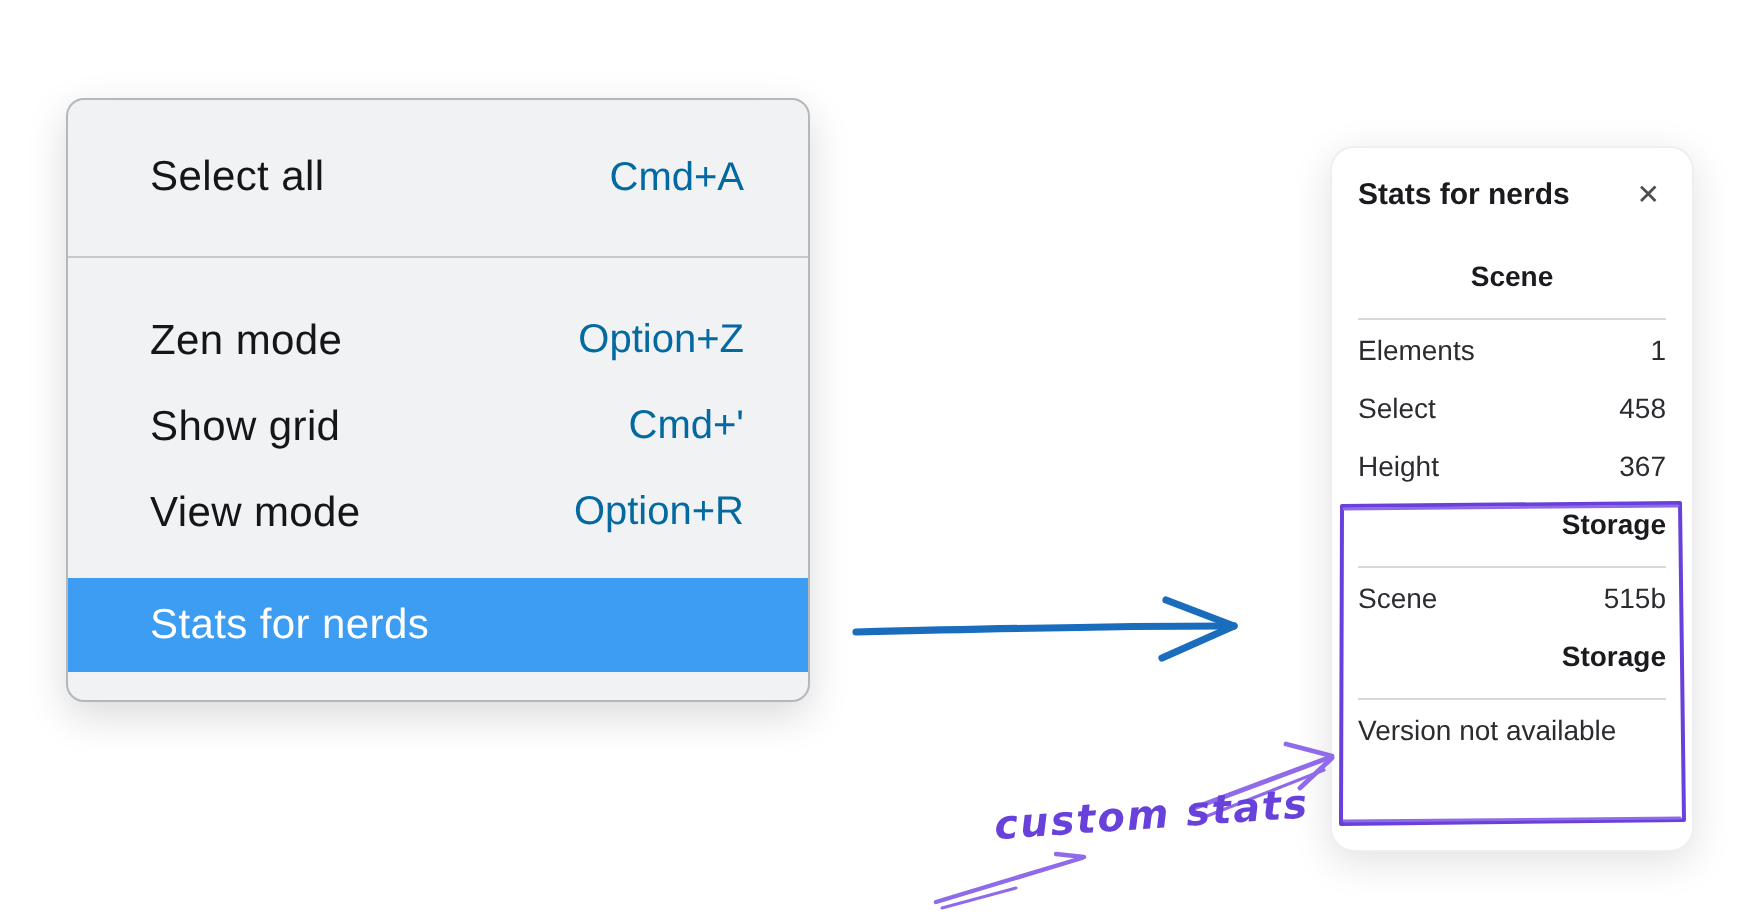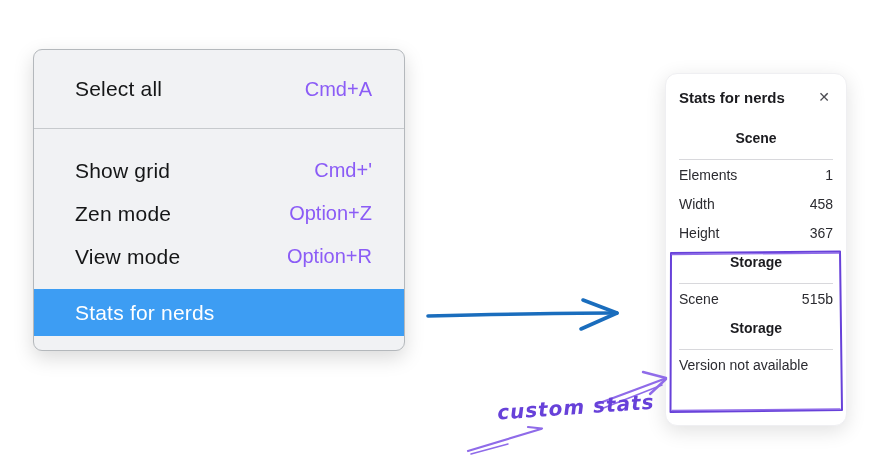--- a/index.html
+++ b/index.html
@@ -19,41 +19,41 @@
     background:#f1f2f4;border:1px solid #b4b8bc;border-radius:9px;
     box-shadow:0 7px 20px rgba(0,0,0,.15);
     overflow:hidden;
   }
   .menu-row{
     display:flex;align-items:center;justify-content:space-between;
     height:43px;padding:0 32px 0 41px;cursor:default;
   }
   .menu-row.first{height:78px;}
   .menu-label{font-size:21px;color:#151617;letter-spacing:.2px;}
-  .menu-shortcut{font-size:20px;color:#8b5cf6;}
+  .menu-shortcut{font-size:20px;color:#0369a1;}
   .menu-divider{height:0;border-top:1px solid #c7cacd;}
   .menu-group2{padding-top:20px;}
   .menu-row.highlighted{
     height:47px;margin-top:11px;background:var(--highlight-blue);
   }
   .menu-row.highlighted .menu-label{color:#ffffff;}
   .menu-row.highlighted .menu-shortcut{color:rgba(255,255,255,.72);}
 
   
   .panel{
     position:absolute;left:665px;top:73px;width:182px;height:353px;
     background:#ffffff;border:1px solid #efeff2;border-radius:12px;
     box-shadow:0 5px 20px rgba(0,0,0,.12);
     padding:13px 13px 0 13px;color:#2b2b30;
   }
   .panel-header{display:flex;align-items:center;justify-content:space-between;height:20px;}
   .panel-title{font-size:15px;font-weight:bold;color:#1b1b1f;}
   .panel-close{font-size:14px;color:#4c4c52;cursor:pointer;line-height:1;padding:2px 3px;}
   .section-heading{margin-top:23px;height:20px;text-align:center;font-weight:bold;font-size:14px;color:#1b1b1f;}
-  .section-heading.tight{margin-top:7px;}
+  .section-heading.tight{margin-top:7px;text-align:right;}
   .panel-hr{border:none;border-top:1px solid #d8d8dc;margin-top:9px;}
   .stat-row{display:flex;align-items:center;justify-content:space-between;height:29px;font-size:14px;}
   .stat-label{color:#2b2b30;}
   .stat-value{color:#2b2b30;}
   .panel-note{font-size:14px;height:29px;display:flex;align-items:center;}
 
   
   .overlay{position:absolute;left:0;top:0;width:873px;height:461px;pointer-events:none;}
   .custom-stats-label{
     position:absolute;left:497px;top:395px;width:160px;
@@ -68,26 +68,26 @@
 <div class="canvas">
 
   <div class="menu">
     <div class="menu-row first">
       <span class="menu-label">Select all</span>
       <span class="menu-shortcut">Cmd+A</span>
     </div>
     <div class="menu-divider"></div>
     <div class="menu-group2">
       <div class="menu-row">
+        <span class="menu-label">Zen mode</span>
+        <span class="menu-shortcut">Option+Z</span>
+      </div>
+      <div class="menu-row">
         <span class="menu-label">Show grid</span>
         <span class="menu-shortcut">Cmd+'</span>
-      </div>
-      <div class="menu-row">
-        <span class="menu-label">Zen mode</span>
-        <span class="menu-shortcut">Option+Z</span>
       </div>
       <div class="menu-row">
         <span class="menu-label">View mode</span>
         <span class="menu-shortcut">Option+R</span>
       </div>
       <div class="menu-row highlighted">
         <span class="menu-label">Stats for nerds</span>
       </div>
     </div>
   </div>
@@ -98,21 +98,21 @@
       <span class="panel-close">✕</span>
     </div>
 
     <div class="section-heading">Scene</div>
     <hr class="panel-hr">
     <div class="stat-row">
       <span class="stat-label">Elements</span>
       <span class="stat-value">1</span>
     </div>
     <div class="stat-row">
-      <span class="stat-label">Width</span>
+      <span class="stat-label">Select</span>
       <span class="stat-value">458</span>
     </div>
     <div class="stat-row">
       <span class="stat-label">Height</span>
       <span class="stat-value">367</span>
     </div>
 
     <div class="section-heading tight">Storage</div>
     <hr class="panel-hr">
     <div class="stat-row">

